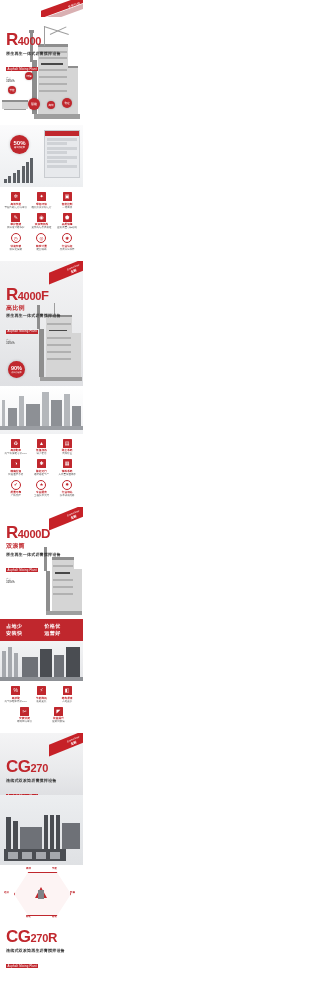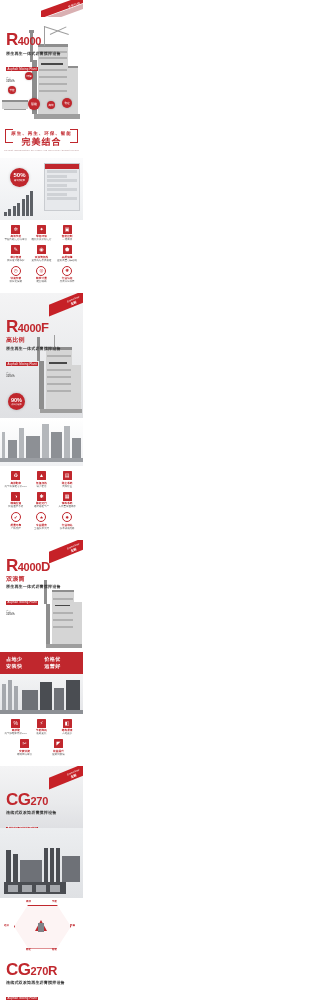--- a/index.html
+++ b/index.html
@@ -213,27 +213,20 @@
       </div>
     </div>
 
     <div class="pill sm" style="left:8px;top:86px;">节能</div>
     <div class="pill sm" style="left:25px;top:72px;">环保</div>
     <div class="pill lg" style="left:28px;top:98px;">智能</div>
     <div class="pill sm" style="left:47px;top:101px;">高效</div>
     <div class="pill md" style="left:62px;top:98px;">稳定</div>
   </div>
 
-  <div class="strip">
-    <div class="brk l"></div>
-    <div class="brk r"></div>
-    <div class="kw">原生、再生、环保、智能</div>
-    <div class="big">完美结合</div>
-    <div class="en">Perfect Combination Of Virgin And Recycled Asphalt Mixing</div>
-  </div>
 
   <div class="statband">
     <div class="badge50">
       <div class="p">50%</div>
       <div class="t">再生掺配率</div>
     </div>
     <div class="minipanel">
       <div class="hdr"></div>
       <div class="row"></div>
       <div class="row s"></div>

